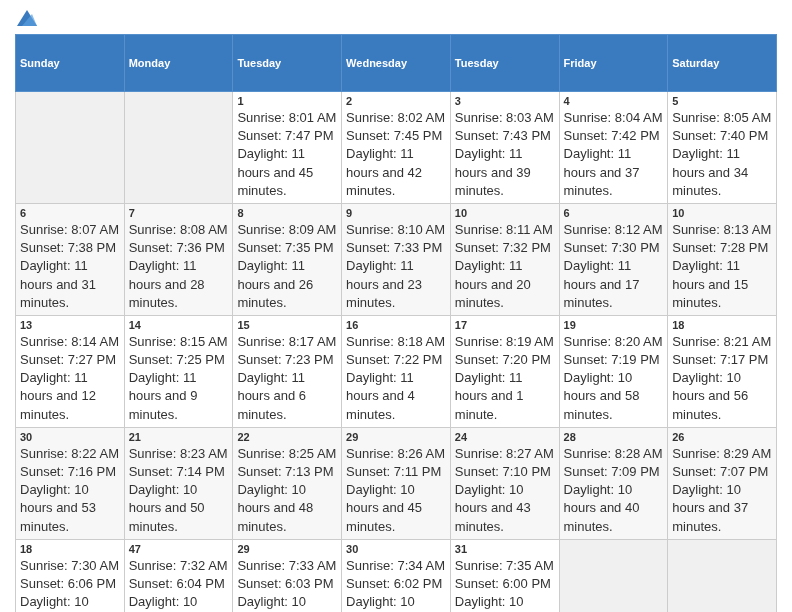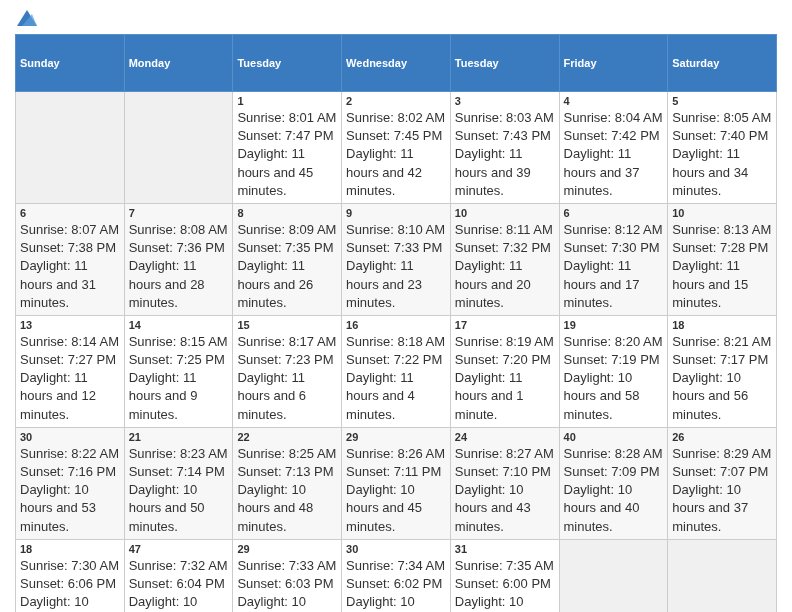--- a/index.html
+++ b/index.html
@@ -236,21 +236,21 @@
           </td>
           <td>
             <span class="day-num">29</span>
             <div class="day-info">Sunrise: 8:26 AM<br>Sunset: 7:11 PM<br>Daylight: 10 hours and 45 minutes.</div>
           </td>
           <td>
             <span class="day-num">24</span>
             <div class="day-info">Sunrise: 8:27 AM<br>Sunset: 7:10 PM<br>Daylight: 10 hours and 43 minutes.</div>
           </td>
           <td>
-            <span class="day-num">40</span>
+            <span class="day-num">28</span>
             <div class="day-info">Sunrise: 8:28 AM<br>Sunset: 7:09 PM<br>Daylight: 10 hours and 40 minutes.</div>
           </td>
           <td>
             <span class="day-num">26</span>
             <div class="day-info">Sunrise: 8:29 AM<br>Sunset: 7:07 PM<br>Daylight: 10 hours and 37 minutes.</div>
           </td>
         </tr>
         <tr>
           <td>
             <span class="day-num">18</span>

